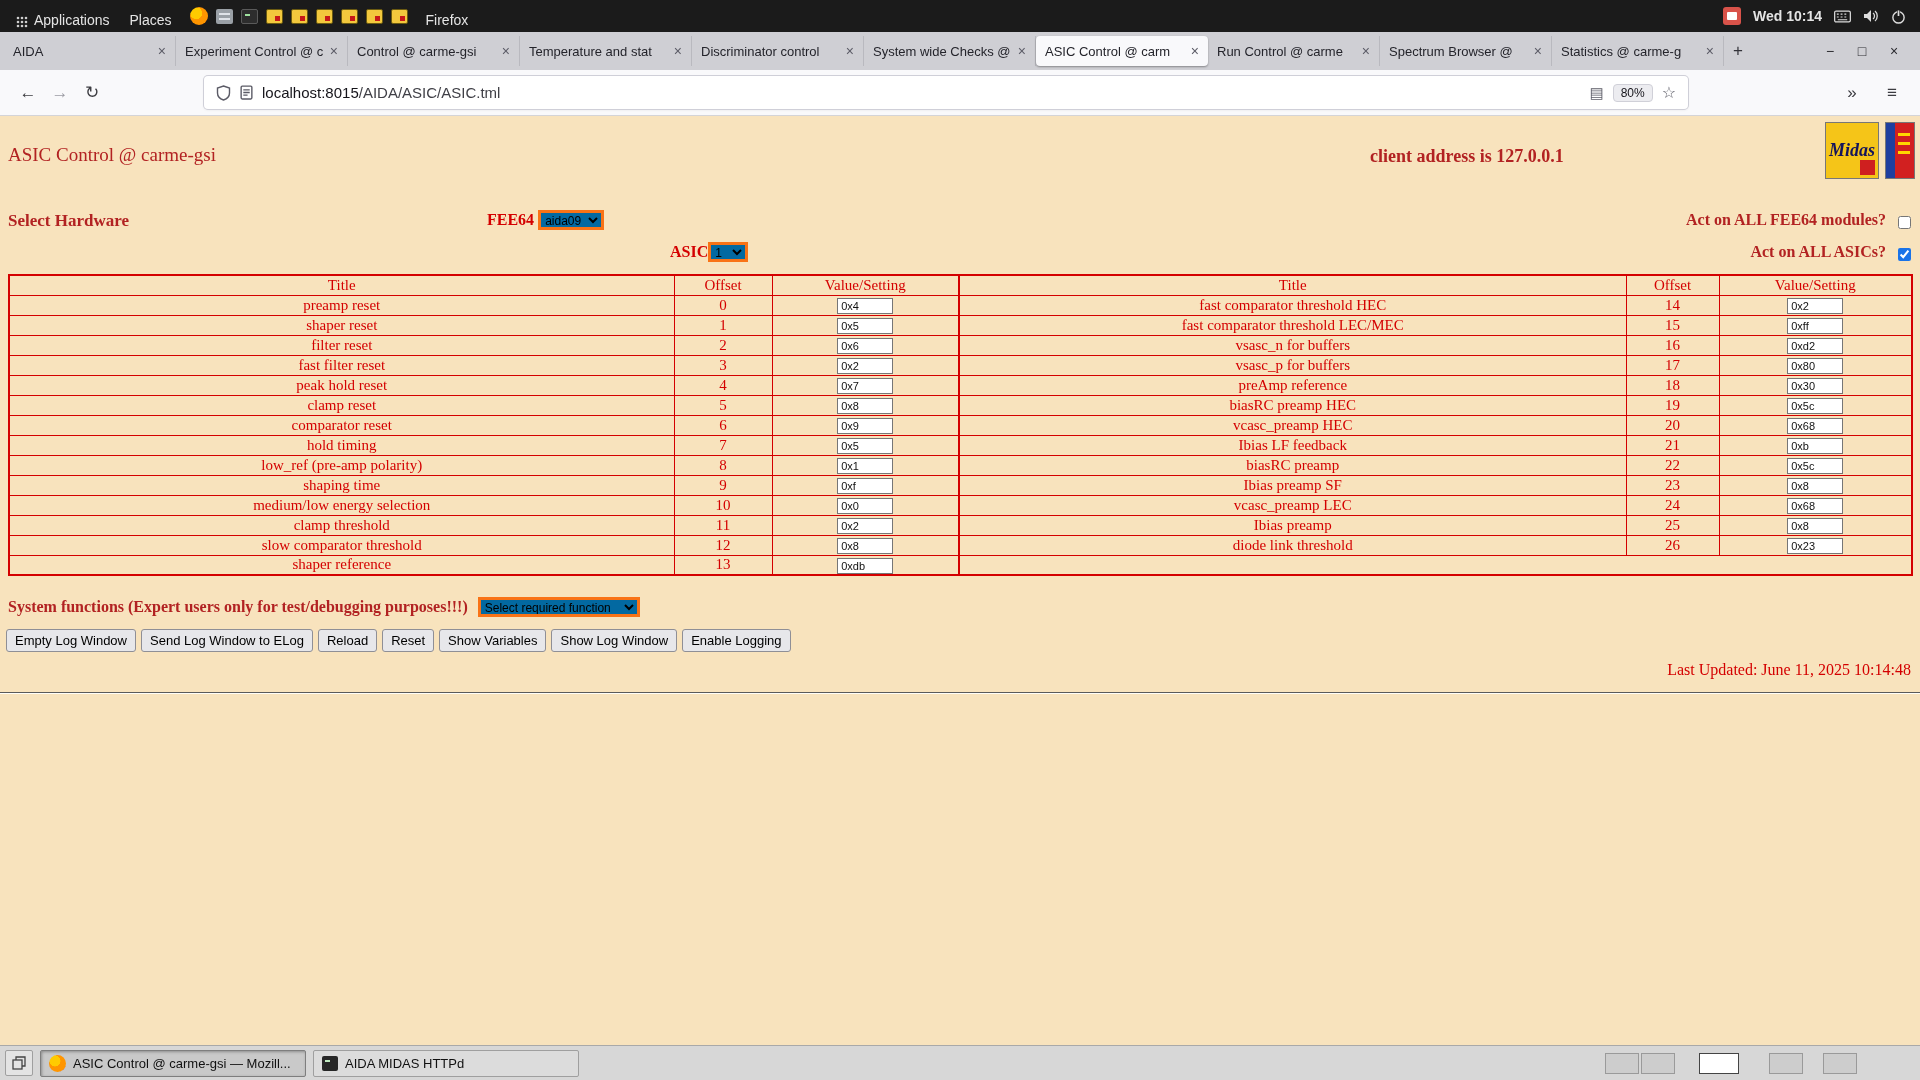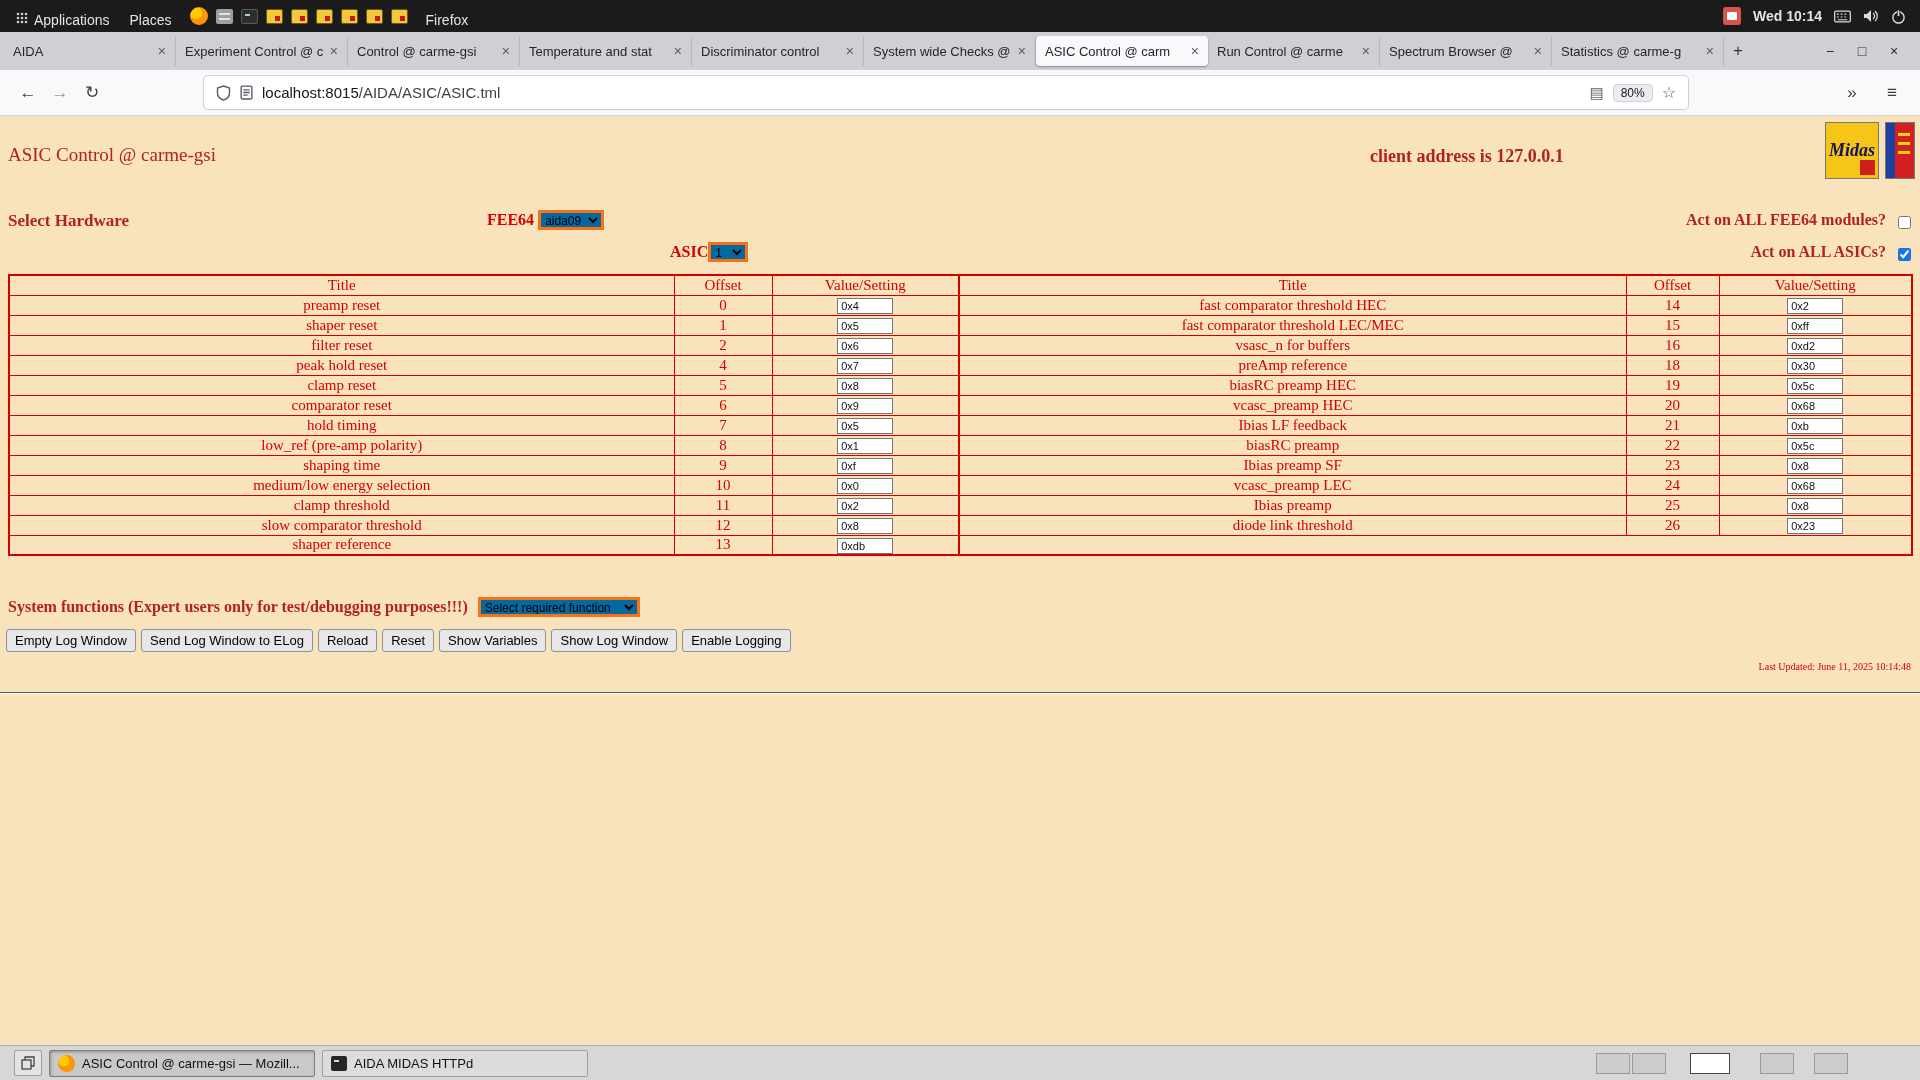--- a/index.html
+++ b/index.html
@@ -6,21 +6,21 @@
     --red:#d40000;
     --brick:#b22222;
     --wheat:#f8e3bd;
   }
   *{margin:0;padding:0;box-sizing:border-box}
   html,body{width:1920px;height:1080px;overflow:hidden}
   body{font-family:"Liberation Sans",sans-serif;background:#000}
 
   
   .osbar{height:32px;background:#1b1b1b;color:#e4e4e4;display:flex;align-items:center;font-size:14px;padding:0 6px}
-  .os-item{display:flex;align-items:flex-start;gap:6px;padding:12px 10px;height:100%}
+  .os-item{display:flex;align-items:flex-end;gap:6px;padding:4px 10px;height:100%}
   .tray{display:flex;align-items:center;gap:8px;margin:0 8px}
   .mini{display:inline-block;border-radius:3px}
   .mini-ff{width:18px;height:18px;border-radius:50%;background:radial-gradient(circle at 35% 35%,#ffcb00 0 35%,#ff9500 36% 75%,#e66000 76%)}
   .mini-files{width:17px;height:15px;background:#9aa0a6;border-radius:2px;position:relative}
   .mini-files::after{content:"";position:absolute;left:3px;top:4px;right:3px;height:2px;background:#dfe3e8;box-shadow:0 5px 0 #dfe3e8}
   .mini-term{width:17px;height:15px;background:#2d2d2d;border:1px solid #5a5a5a;border-radius:2px;position:relative}
   .mini-term::after{content:"";position:absolute;left:3px;top:4px;width:5px;height:2px;background:#9fe29f}
   .midas-mini{width:17px;height:15px;background:#f3c83d;border-radius:2px;position:relative;border:1px solid #6b5a10}
   .midas-mini::after{content:"";position:absolute;right:2px;bottom:2px;width:5px;height:5px;background:#c81919}
   .os-right{margin-left:auto;display:flex;align-items:center;gap:12px;padding-right:8px}
@@ -79,25 +79,25 @@
   .main-table tr>*:nth-child(3){border-right:2px solid var(--red)}
   .val-input{width:56px;height:16px;font:11px "Liberation Sans",sans-serif;color:#111;border:1px solid #767676;background:#fff;padding:0 3px;vertical-align:middle}
 
   .sysfunc{position:absolute;left:8px;top:481px;display:flex;align-items:center;gap:10px}
   .sysfunc-label{font-size:16px;font-weight:bold;color:var(--brick)}
   .sel-func{width:162px}
 
   .btn-row{position:absolute;left:6px;top:513px;display:flex;gap:5px}
   .act-btn{font:13px "Liberation Sans",sans-serif;color:#000;background:#e7e7ea;border:1px solid #8f8f96;border-radius:3px;padding:3px 8px}
 
-  .last-updated{position:absolute;right:9px;top:545px;font-size:10px;color:var(--red)}
+  .last-updated{position:absolute;right:9px;top:545px;font-size:16px;color:var(--red)}
   .page-hr{position:absolute;left:0;right:0;top:576px;height:2px;border-top:1px solid #5a5a5a;border-bottom:1px solid #fffef8}
 
   
-  .taskbar{height:35px;background:#d7d7d7;border-top:1px solid #a9a9a9;display:flex;align-items:center;padding:0 14px}
+  .taskbar{height:35px;background:#d7d7d7;border-top:1px solid #a9a9a9;display:flex;align-items:center;padding:0 5px}
   .tb-corner{width:28px;height:26px;border:1px solid #9f9f9f;background:#e3e3e3;border-radius:2px;display:flex;align-items:center;justify-content:center;margin-right:7px}
   .task{width:266px;height:27px;display:flex;align-items:center;gap:7px;padding:0 8px;margin-right:7px;background:#dcdcdc;border:1px solid #9f9f9f;border-radius:2px;font-size:13px;color:#111}
   .task.active{background:#c9c9c9;border-color:#7e7e7e;box-shadow:inset 1px 1px 3px rgba(0,0,0,.3)}
   .task-label{white-space:nowrap;overflow:hidden}
   .task-icon{display:flex;align-items:center;justify-content:center}
   .icon-firefox{width:17px;height:17px;border-radius:50%;background:radial-gradient(circle at 35% 35%,#ffcb00 0 35%,#ff9500 36% 75%,#e66000 76%)}
   .icon-terminal{width:16px;height:15px;background:#262626;border-radius:2px;position:relative}
   .icon-terminal::after{content:"";position:absolute;left:3px;top:4px;width:5px;height:2px;background:#bfe9bf}
   .tb-pager{margin-left:auto;display:flex;align-items:center;margin-right:58px}
   .ws{width:34px;height:21px;background:#cdcdcd;border:1px solid #9a9a9a;display:inline-block}
@@ -307,20 +307,28 @@
   </tr>
         <tr>
     <td class="lt">filter reset</td>
     <td class="lo">2</td>
     <td class="lv"><input type="text" class="val-input" value="0x6" style=""></td>
     <td class="rt">vsasc_n for buffers</td>
     <td class="ro">16</td>
     <td class="rv"><input type="text" class="val-input" value="0xd2" style=""></td>
   </tr>
         <tr>
+    <td class="lt">fast filter reset</td>
+    <td class="lo">3</td>
+    <td class="lv"><input type="text" class="val-input" value="0x2" style=""></td>
+    <td class="rt">vsasc_p for buffers</td>
+    <td class="ro">17</td>
+    <td class="rv"><input type="text" class="val-input" value="0x80" style=""></td>
+  </tr>
+        <tr>
     <td class="lt">peak hold reset</td>
     <td class="lo">4</td>
     <td class="lv"><input type="text" class="val-input" value="0x7" style=""></td>
     <td class="rt">preAmp reference</td>
     <td class="ro">18</td>
     <td class="rv"><input type="text" class="val-input" value="0x30" style=""></td>
   </tr>
         <tr>
     <td class="lt">clamp reset</td>
     <td class="lo">5</td>

